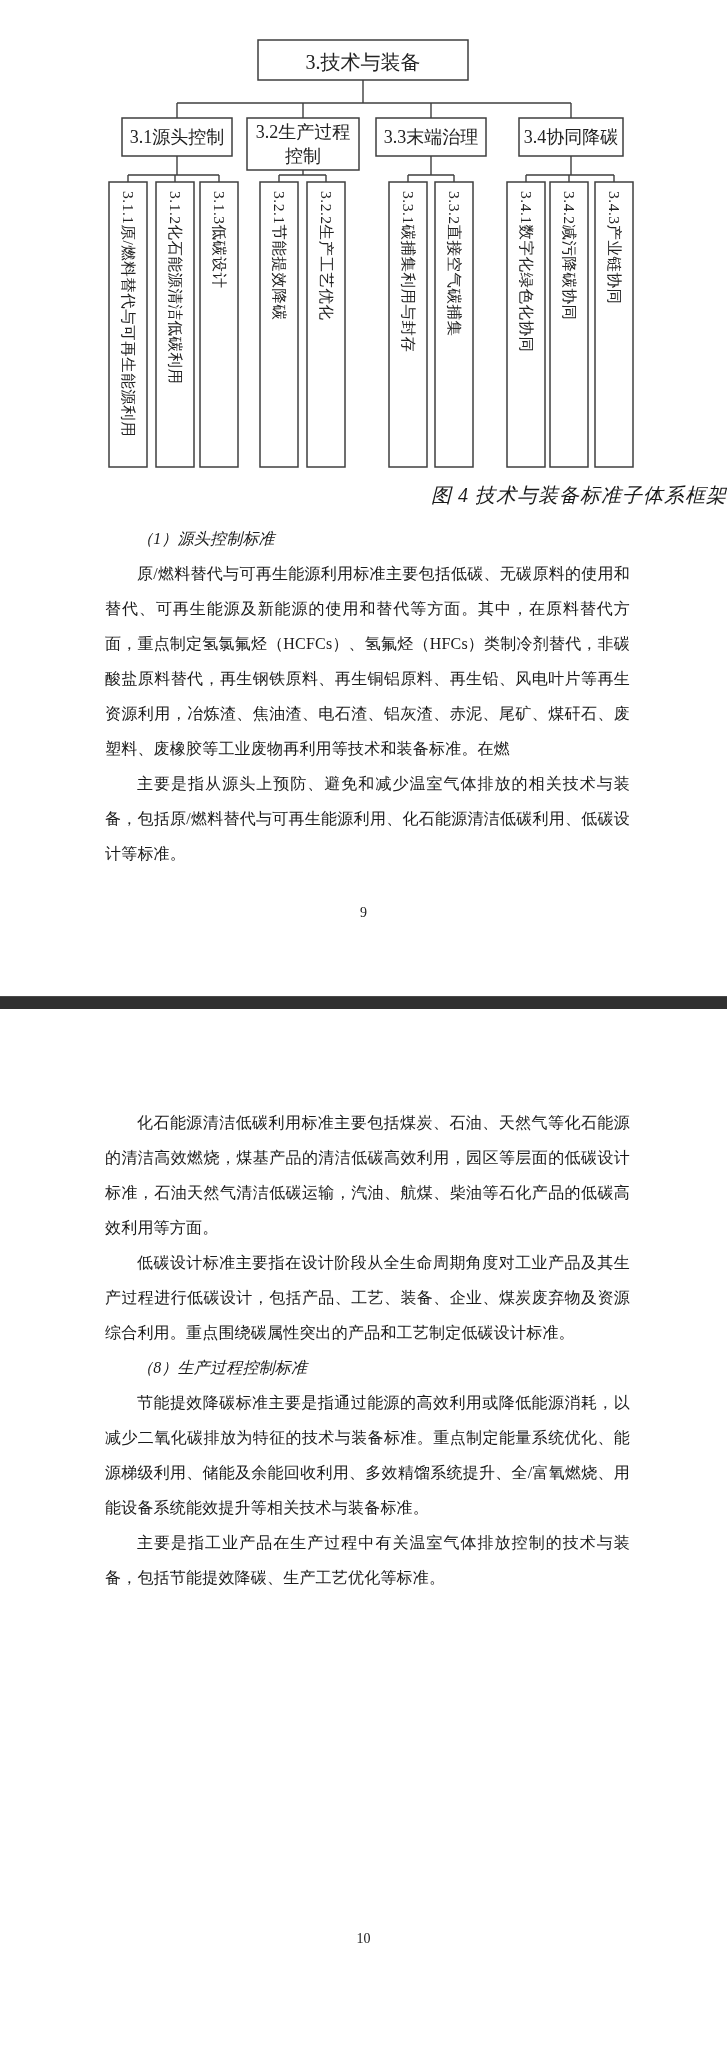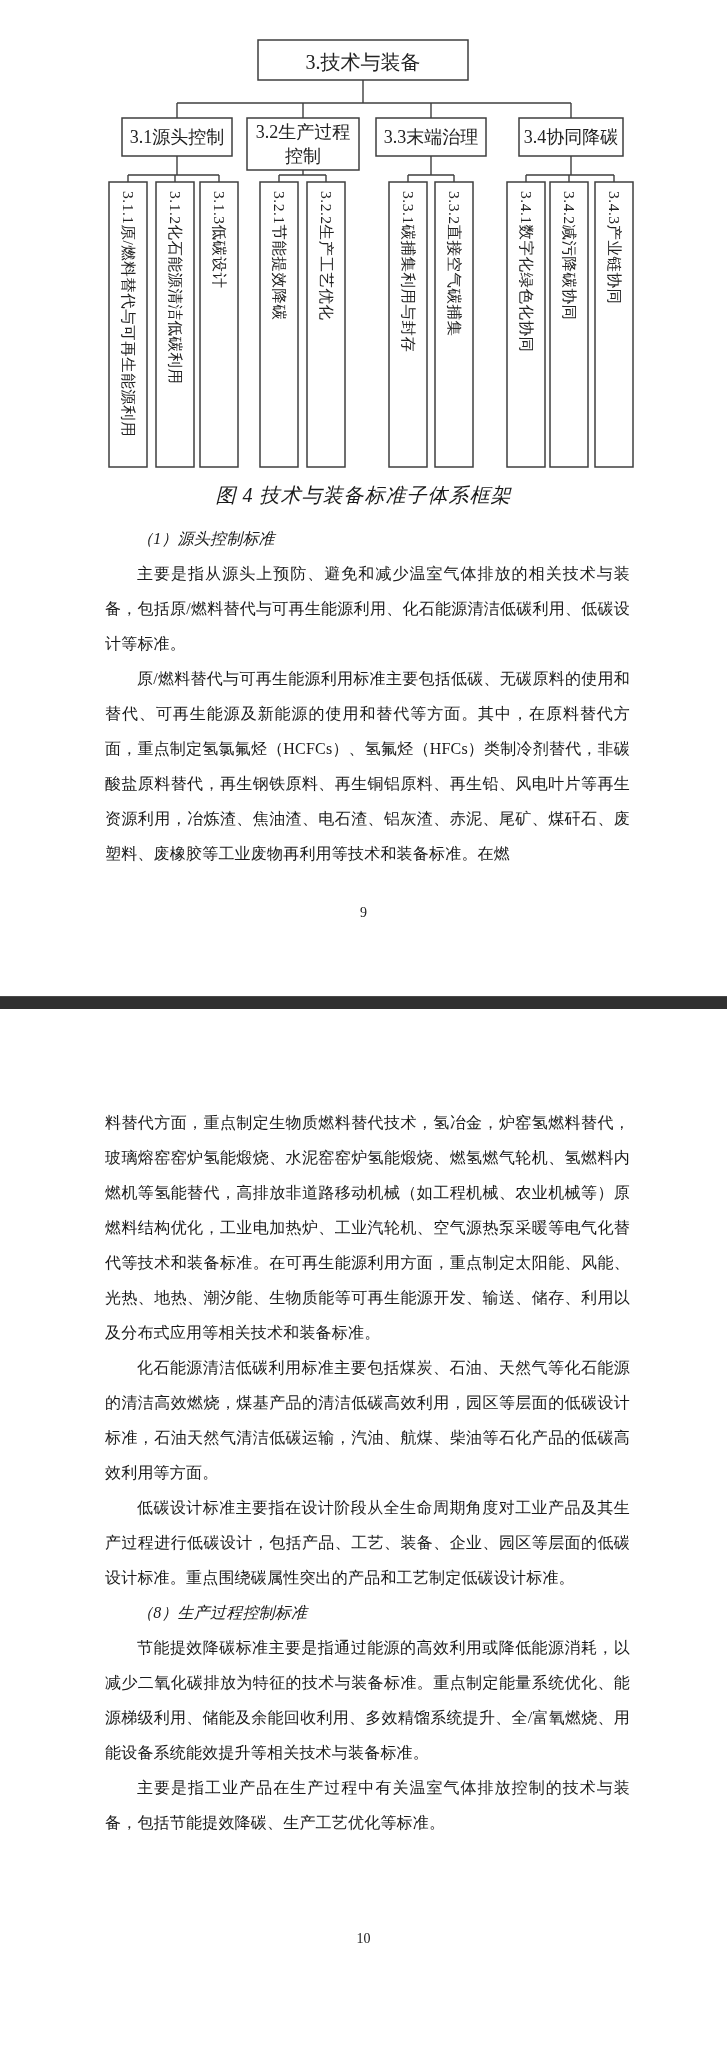--- a/index.html
+++ b/index.html
@@ -38,21 +38,21 @@
     stroke: #3f3f3f;
     stroke-width: 1.5;
   }
   svg path {
     fill: none;
     stroke: #3f3f3f;
     stroke-width: 1.4;
   }
   .caption {
     margin-top: 8px;
-    text-align: center;
+    text-align: right;
     font-size: 20px;
     font-style: italic;
     letter-spacing: 1px;
   }
   .body-col {
     width: 525px;
     margin-left: 105px;
     margin-top: 12px;
     font-size: 16px;
     line-height: 35px;
@@ -161,33 +161,32 @@
         <text transform="translate(614 166) rotate(90)" dominant-baseline="central" font-size="15.5" letter-spacing="0.5">3.4.3产业链协同</text>
       </g>
 
     </svg>
   </div>
 
   <div class="caption">图 4 技术与装备标准子体系框架</div>
 
   <div class="body-col">
     <p class="kaiti">（1）源头控制标准</p>
+    <p>原/燃料替代与可再生能源利用标准主要包括低碳、无碳原料的使用和替代、可再生能源及新能源的使用和替代等方面。其中，在原料替代方面，重点制定氢氯氟烃（HCFCs）、氢氟烃（HFCs）类制冷剂替代，非碳酸盐原料替代，再生钢铁原料、再生铜铝原料、再生铅、风电叶片等再生资源利用，冶炼渣、焦油渣、电石渣、铝灰渣、赤泥、尾矿、煤矸石、废塑料、废橡胶等工业废物再利用等技术和装备标准。在燃</p>
     <p>主要是指从源头上预防、避免和减少温室气体排放的相关技术与装备，包括原/燃料替代与可再生能源利用、化石能源清洁低碳利用、低碳设计等标准。</p>
-    <p>原/燃料替代与可再生能源利用标准主要包括低碳、无碳原料的使用和替代、可再生能源及新能源的使用和替代等方面。其中，在原料替代方面，重点制定氢氯氟烃（HCFCs）、氢氟烃（HFCs）类制冷剂替代，非碳酸盐原料替代，再生钢铁原料、再生铜铝原料、再生铅、风电叶片等再生资源利用，冶炼渣、焦油渣、电石渣、铝灰渣、赤泥、尾矿、煤矸石、废塑料、废橡胶等工业废物再利用等技术和装备标准。在燃</p>
   </div>
 
   <div class="pagenum pagenum-1">9</div>
 </div>
 
 <div class="separator"></div>
 
 <div class="page page-2">
   <div class="body-col">
-    <p class="noindent">料替代方面，重点制定生物质燃料替代技术，氢冶金，炉窑氢燃料替代，玻璃熔窑窑炉氢能煅烧、水泥窑窑炉氢能煅烧、燃氢燃气轮机、氢燃料内燃机等氢能替代，高排放非道路移动机械（如工程机械、农业机械等）原燃料结构优化，工业电加热炉、工业汽轮机、空气源热泵采暖等电气化替代等技术和装备标准。在可再生能源利用方面，重点制定太阳能、风能、光热、地热、潮汐能、生物质能等可再生能源开发、输送、储存、利用以及分布式应用等相关技术和装备标准。</p>
     <p>化石能源清洁低碳利用标准主要包括煤炭、石油、天然气等化石能源的清洁高效燃烧，煤基产品的清洁低碳高效利用，园区等层面的低碳设计标准，石油天然气清洁低碳运输，汽油、航煤、柴油等石化产品的低碳高效利用等方面。</p>
-    <p>低碳设计标准主要指在设计阶段从全生命周期角度对工业产品及其生产过程进行低碳设计，包括产品、工艺、装备、企业、园区等层面的低碳设计标准。重点围绕碳属性突出的产品和工艺制定低碳设计标准。</p>
+    <p>低碳设计标准主要指在设计阶段从全生命周期角度对工业产品及其生产过程进行低碳设计，包括产品、工艺、装备、企业、煤炭废弃物及资源综合利用。重点围绕碳属性突出的产品和工艺制定低碳设计标准。</p>
     <p class="kaiti">（8）生产过程控制标准</p>
     <p>节能提效降碳标准主要是指通过能源的高效利用或降低能源消耗，以减少二氧化碳排放为特征的技术与装备标准。重点制定能量系统优化、能源梯级利用、储能及余能回收利用、多效精馏系统提升、全/富氧燃烧、用能设备系统能效提升等相关技术与装备标准。</p>
     <p>主要是指工业产品在生产过程中有关温室气体排放控制的技术与装备，包括节能提效降碳、生产工艺优化等标准。</p>
   </div>
 
   <div class="pagenum pagenum-2">10</div>
 </div>
 
 </body></html>

